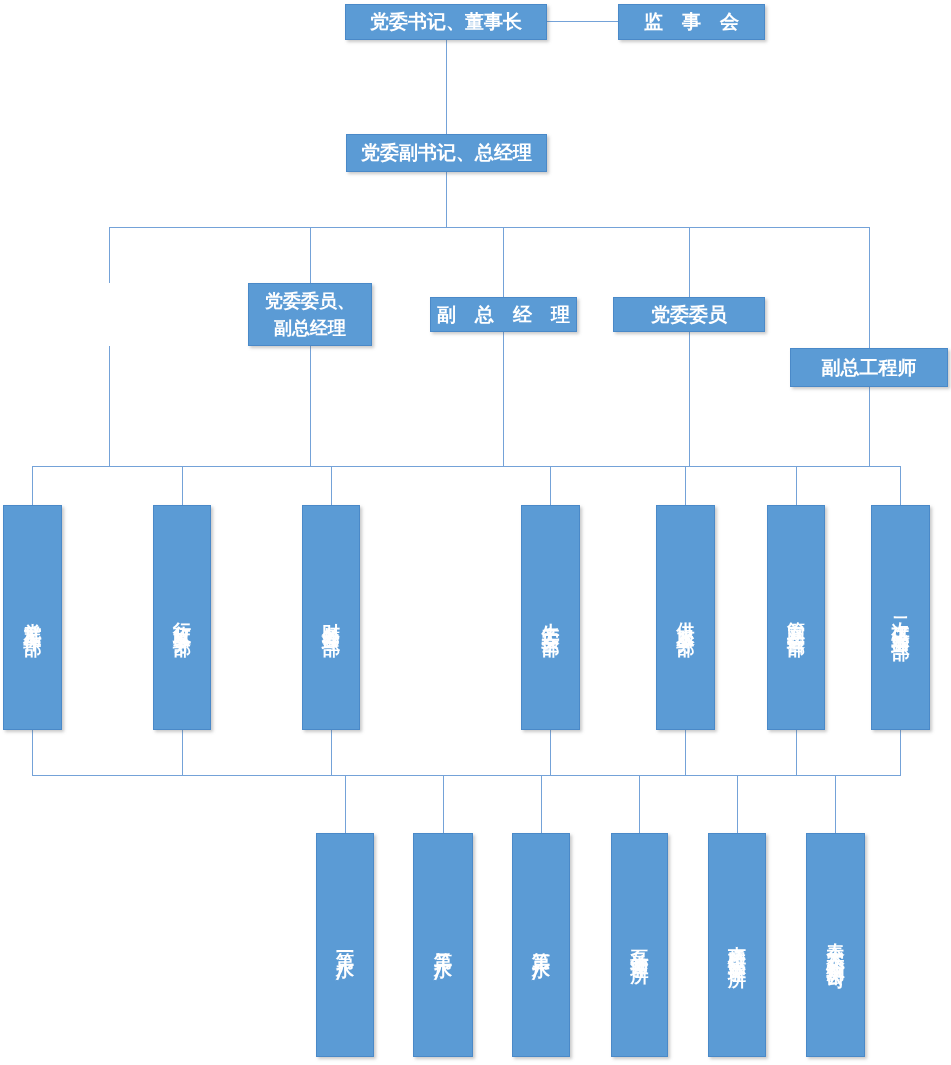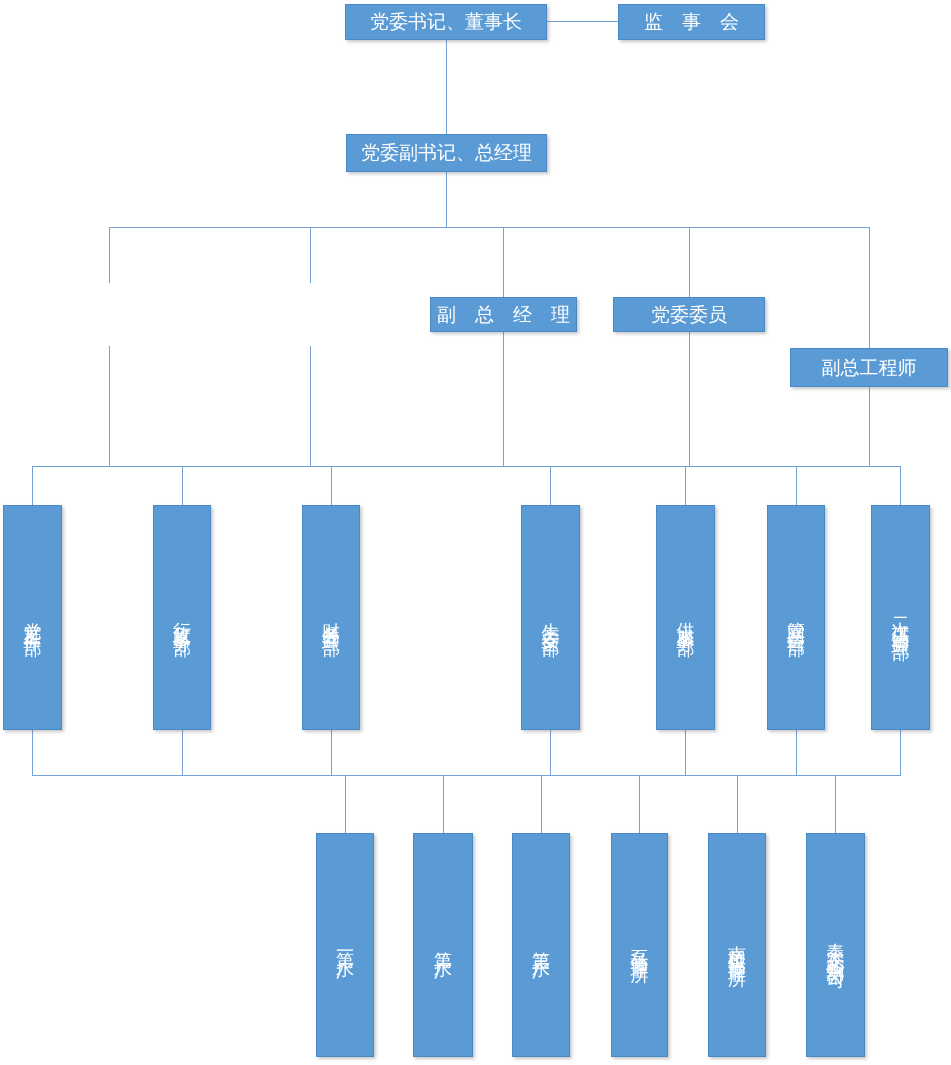--- a/index.html
+++ b/index.html
@@ -14,21 +14,21 @@
     background: var(--background, #fff);
     overflow: hidden;
   }
   .box {
     position: absolute;
     box-sizing: border-box;
     background: var(--box-fill, #5B9BD5);
     border: 1px solid var(--box-border, #4A89C8);
     box-shadow: 2px 2px 3px rgba(100,100,100,0.35);
     color: var(--text, #fff);
-    font-weight: normal;
+    font-weight: bold;
     display: flex;
     align-items: center;
     justify-content: center;
     text-align: center;
     z-index: 2;
   }
   .hbox  { font-size: 19px; white-space: nowrap; }
   .hbox2 { font-size: 18px; line-height: 1.5; white-space: pre-line; }
   .vbox {
     writing-mode: vertical-rl;
@@ -82,20 +82,22 @@
   <div class="line" style="left:541px;top:775px;width:1px;height:58px;"></div>
   <div class="line" style="left:639px;top:775px;width:1px;height:58px;"></div>
   <div class="line" style="left:737px;top:775px;width:1px;height:58px;"></div>
   <div class="line" style="left:835px;top:775px;width:1px;height:58px;"></div>
 
   <div class="box hbox" style="left:345px;top:4px;width:202px;height:36px;">党委书记、董事长</div>
   <div class="box hbox" style="left:346px;top:134px;width:201px;height:38px;">党委副书记、总经理</div>
 
   <div class="box hbox" style="left:618px;top:4px;width:147px;height:36px;">监　事　会</div>
 
+  <div class="box hbox2" style="left:248px;top:283px;width:124px;height:63px;">党委委员、
+副总经理</div>
   <div class="box hbox" style="left:430px;top:297px;width:147px;height:35px;">副　总　经　理</div>
   <div class="box hbox" style="left:613px;top:297px;width:152px;height:35px;">党委委员</div>
   <div class="box hbox" style="left:790px;top:348px;width:158px;height:39px;">副总工程师</div>
 
   <div class="box vbox" style="left:3px;top:505px;width:59px;height:225px;">党群工作部</div>
   <div class="box vbox" style="left:153px;top:505px;width:58px;height:225px;">行政事务部</div>
   <div class="box vbox" style="left:302px;top:505px;width:58px;height:225px;">财务管理部</div>
   <div class="box vbox" style="left:521px;top:505px;width:59px;height:225px;">生产安全部</div>
   <div class="box vbox" style="left:656px;top:505px;width:59px;height:225px;">供水服务部</div>
   <div class="box vbox" style="left:767px;top:505px;width:58px;height:225px;">管网运营部</div>

